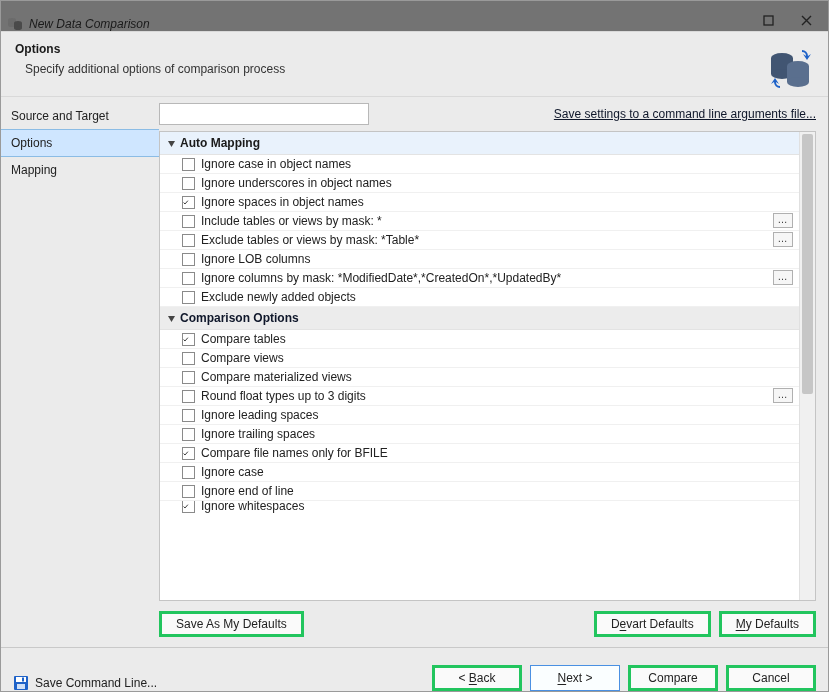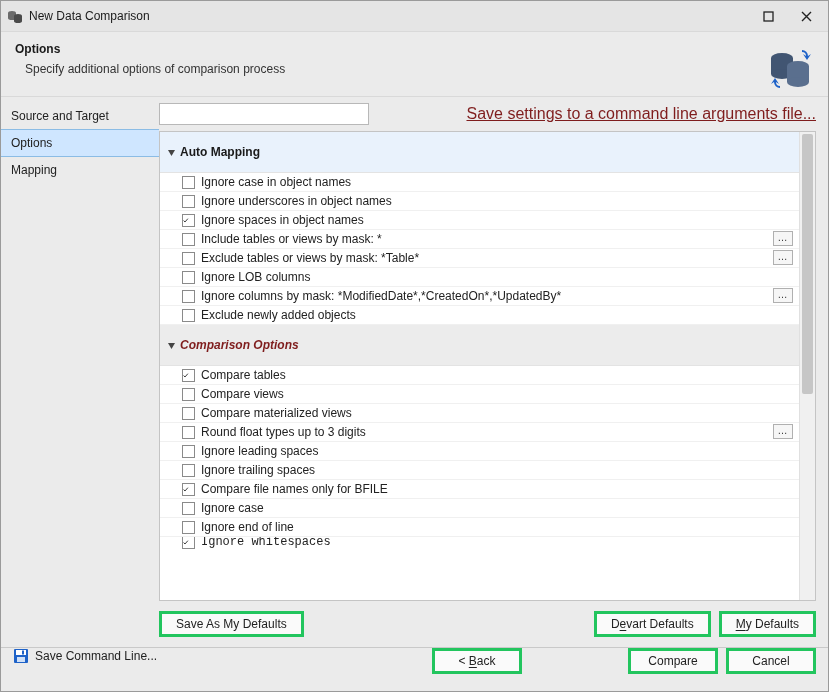--- a/index.html
+++ b/index.html
@@ -11,25 +11,26 @@
   width: 829px;
   height: 692px;
   overflow: hidden;
   border: 1px solid #9a9a9a;
   display: flex;
   flex-direction: column;
 }
 
 .titlebar {
   height: 30px;
-  background: #e5e5e5;
-  display: flex;
-  align-items: center;
+  background: #737373;
+  display: flex;
+  align-items: flex-end;
   padding: 0 6px;
   gap: 6px;
+  font-style: italic;
 }
 .titlebar .app-icon { width: 16px; height: 16px; }
 .titlebar .title { font-size: 12px; flex: 0 0 auto; }
 .titlebar .spacer { flex: 1; }
 .sysbtn {
   width: 32px; height: 22px; display: flex; align-items: center; justify-content: center;
   cursor: default;
 }
 
 .header {
@@ -86,23 +87,23 @@
 .toprow input[type="text"] {
   width: 210px;
   height: 22px;
   border: 1px solid #b8b8b8;
   padding: 0 6px;
   font-size: 12px;
   background: #fff;
 }
 .toprow .spacer { flex: 1; }
 .toprow a {
-  color: #7f1d1d;
+  color: #0f172a;
   text-decoration: underline;
-  font-size: 16px;
+  font-size: 12px;
   white-space: nowrap;
 }
 
 .grid-wrap {
   flex: 1;
   background: #fff;
   border: 1px solid #c4c4c4;
   position: relative;
   min-height: 0;
   display: flex;
@@ -120,27 +121,27 @@
 .scrollbar .thumb {
   position: absolute;
   left: 2px; right: 2px;
   top: 2px; height: 260px;
   background: #c6c6c6;
   border-radius: 2px;
 }
 .group-header {
   display: flex;
   align-items: center;
-  padding: 13px 6px;
+  padding: 4px 6px;
   font-weight: bold;
   border-bottom: 1px solid #e3e3e3;
   gap: 4px;
 }
 .group-header.auto { background: #e9f2fc; }
-.group-header.comp { background: #ececec; color: #7f1d1d; font-style: italic; }
+.group-header.comp { background: #ececec; color: #0f172a; }
 .group-header .tri {
   width: 10px; height: 10px; display: inline-flex; align-items:center; justify-content:center;
 }
 .row {
   display: flex;
   align-items: flex-end;
   padding: 2px 6px 2px 22px;
   height: 19px;
   border-bottom: 1px solid #f0f0f0;
   gap: 6px;
@@ -166,21 +167,21 @@
   border: 1px solid #b0b0b0;
   background: #f6f6f6;
   font-size: 10px;
   line-height: 12px;
   text-align: center;
   letter-spacing: 1px;
   color:#333;
   flex: 0 0 auto;
   cursor: default;
 }
-.row.cut { height: 14px; overflow: hidden; border-bottom: none; font-family: Liberation Mono, monospace;}
+.row.cut { height: 14px; overflow: hidden; border-bottom: none;}
 
 .underrow {
   display: flex;
   gap: 8px;
   padding: 10px 0 4px 0;
   align-items: center;
 }
 .btn {
   height: 26px;
   min-width: 90px;
@@ -196,21 +197,21 @@
   background: #fafeff;
   margin-top: 45px;
 }
 .underrow .spacer { flex:1; }
 
 .bottombar {
   height: 44px;
   background: #ebebeb;
   border-top: 1px solid #c9c9c9;
   display: flex;
-  align-items: flex-start;
+  align-items: flex-end;
   padding: 0 12px;
   gap: 8px;
 }
 .bottombar .savecmd {
   display: flex; align-items: center; gap: 6px;
   font-size: 12px; color: #222;
 }
 .bottombar .spacer { flex:1; }
 .u { text-decoration: underline; text-underline-offset: 2px;}
 </style>

